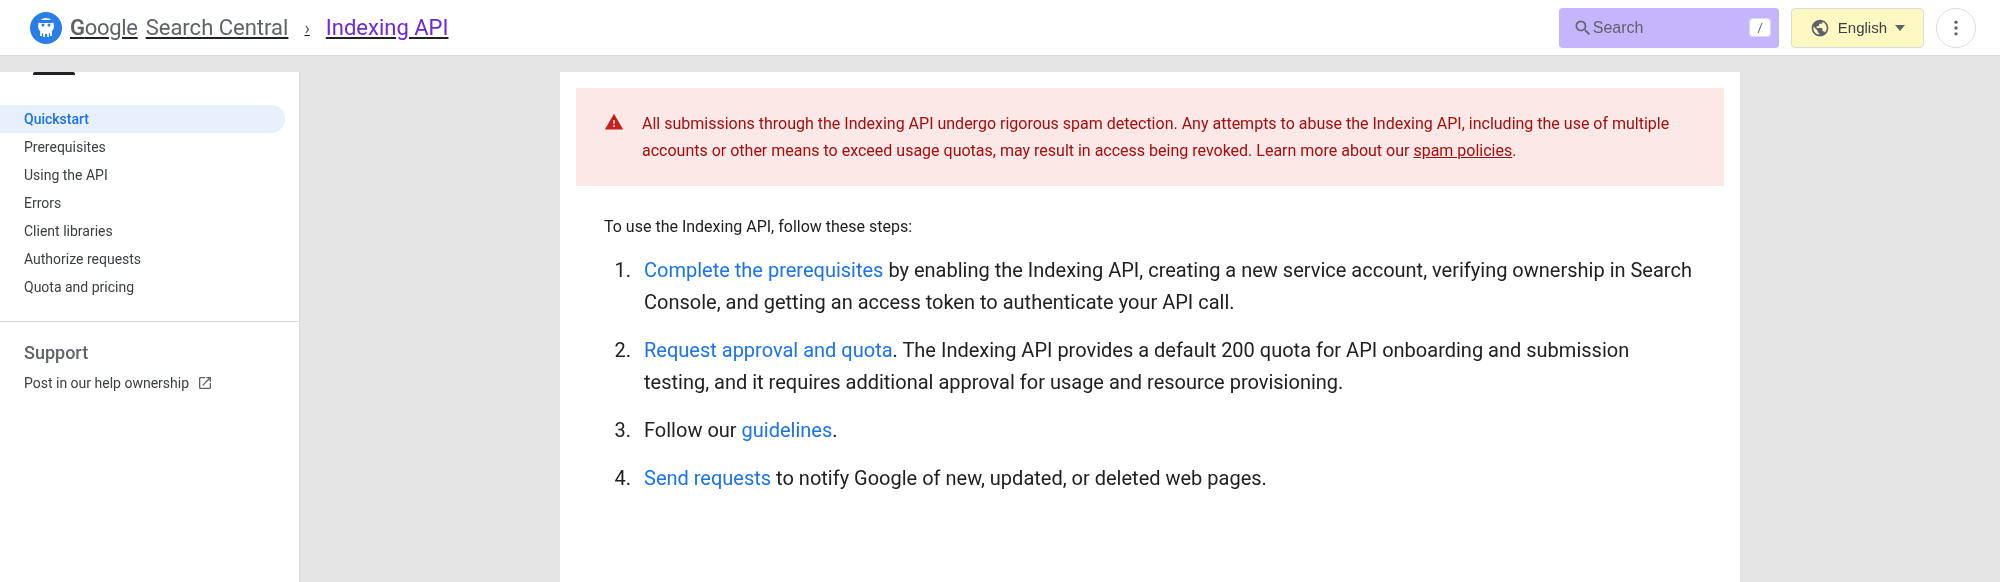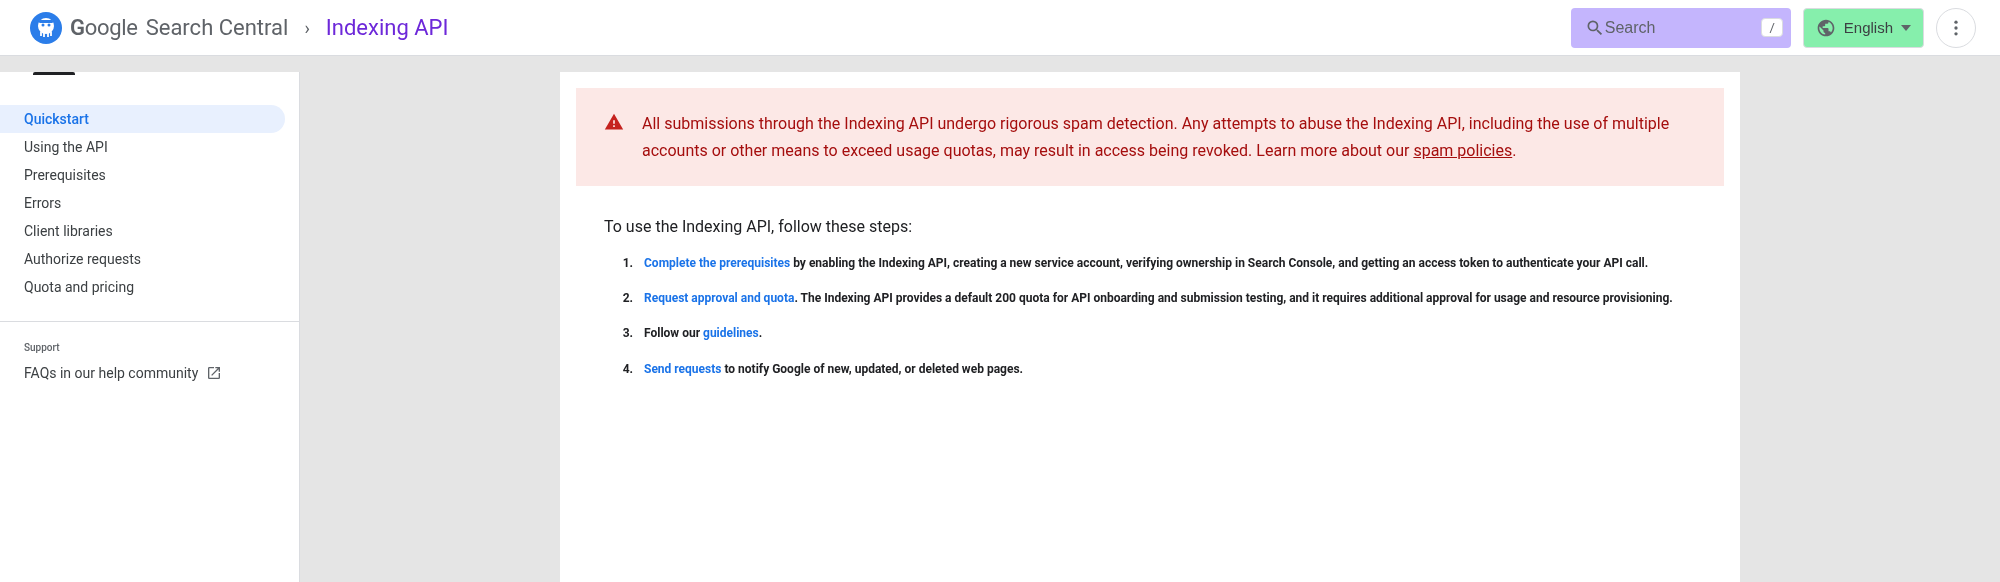--- a/index.html
+++ b/index.html
@@ -1,55 +1,55 @@
 <!DOCTYPE html>
 <html><head>
 <meta charset="utf-8">
 <style>
 * { box-sizing: border-box; margin: 0; padding: 0; }
 body { font-family: 'Google Sans', Roboto, Arial, sans-serif; color: #202124; background: #fff; }
 
 
 .header { height: 56px; border-bottom: 1px solid #dadce0; display: flex; align-items: center; padding: 0 24px 0 30px; justify-content: space-between; }
-.header-left { display: flex; align-items: center; gap: 8px; }
+.header-left { display: flex; align-items: center; gap: 8px; text-decoration: underline; }
 .logo-icon { width: 32px; height: 32px; border-radius: 50%; background: #2b7de9; display: flex; align-items: center; justify-content: center; }
 .logo-brand { font-size: 22px; font-weight: 400; color: #5f6368; letter-spacing: -0.3px; }
 .logo-g { font-weight: 600; color: #5f6368; }
 .section-title { font-size: 22px; color: #5f6368; font-weight: 400; }
 .chevron { color: #5f6368; font-size: 18px; margin: 0 8px; }
 .page-title-h { font-size: 22px; color: #6d28d9; font-weight: 400; }
 .header-right { display: flex; align-items: center; gap: 12px; }
 .search-box { display: flex; align-items: center; background: #c4b5fd; border-radius: 4px; height: 40px; padding: 0 8px 0 14px; width: 220px; }
 .search-box input { border: none; background: transparent; outline: none; font-size: 16px; color: #5f6368; flex: 1; width: 100px; }
 .search-box input::placeholder { color: #5f6368; }
 .search-key { background: #fff; border: 1px solid #dadce0; border-radius: 4px; padding: 1px 7px; font-size: 13px; color: #5f6368; }
-.lang-btn { display: flex; align-items: center; gap: 8px; border: 1px solid #dadce0; border-radius: 4px; height: 40px; padding: 0 12px; background: #86efac; cursor: pointer; font-size: 15px; color: #3c4043; }
+.lang-btn { display: flex; align-items: center; gap: 8px; border: 1px solid #dadce0; border-radius: 4px; height: 40px; padding: 0 18px; background: #fef9c3; cursor: pointer; font-size: 15px; color: #3c4043; }
 .more-btn { width: 40px; height: 40px; border-radius: 50%; border: 1px solid #dadce0; background: #fff; display: flex; align-items: center; justify-content: center; cursor: pointer; color: #5f6368; }
 
 
 .body-wrap { display: flex; background: #e5e5e5; align-items: center; }
 .sidebar { width: 300px; background: #fff; border-right: 1px solid #dadce0; padding-top: 24px; min-height: 526px; }
 .tab-indicator { width: 42px; height: 3px; background: #202124; margin-left: 33px; border-radius: 2px 2px 0 0; margin-top: -24px; margin-bottom: 30px; }
 .nav-list { list-style: none; }
 .nav-item { padding: 6px 24px; font-size: 14px; color: #3c4043; cursor: pointer; border-radius: 0 18px 18px 0; margin-right: 14px; }
 .nav-item.active { background: #e8f0fe; color: #1a73e8; font-weight: 500; }
-.nav-section-title { padding: 8px 24px 6px; font-size: 10px; color: #5f6368; font-weight: 500; margin-top: 20px; border-top: 1px solid #dadce0; padding-top: 20px; }
+.nav-section-title { padding: 8px 24px 6px; font-size: 18px; color: #5f6368; font-weight: 500; margin-top: 20px; border-top: 1px solid #dadce0; padding-top: 20px; }
 .nav-item-ext { display: flex; align-items: center; gap: 8px; }
 .ext-icon { color: #5f6368; }
 
 .content-wrap { flex: 1; padding: 0 20px 0 20px; }
 .content-card { background: #fff; max-width: 1180px; margin: 16px auto; min-height: 526px; padding: 16px; }
 .alert { background: #fce8e6; display: flex; padding: 22px 28px; gap: 18px; }
 .alert-icon { color: #c5221f; flex-shrink: 0; margin-top: 2px; }
 .alert-text { color: #a50e0e; font-size: 16px; line-height: 1.7; }
 .alert-text a { color: #a50e0e; text-decoration: underline; }
 
 .body-text { padding: 28px 28px 10px 28px; font-size: 16px; color: #202124; line-height: 1.6; }
 .steps { padding: 4px 28px 28px 60px; }
-.steps li { font-size: 12px; color: #202124; line-height: 1.6; margin-bottom: 16px; padding-left: 8px; font-weight: bold; }
+.steps li { font-size: 20px; color: #202124; line-height: 1.6; margin-bottom: 16px; padding-left: 8px; }
 .link { color: #1a73e8; text-decoration: none; }
 
 svg { display: block; }
 </style>
 </head>
 <body>
 
 <div class="header">
   <div class="header-left">
     <div class="logo-icon">
@@ -99,31 +99,31 @@
       </span>
     </button>
   </div>
 </div>
 
 <div class="body-wrap">
   <nav class="sidebar">
     <div class="tab-indicator"></div>
     <ul class="nav-list" id="nav-list">
         <li class="nav-item active">Quickstart</li>
+        <li class="nav-item">Prerequisites</li>
         <li class="nav-item">Using the API</li>
-        <li class="nav-item">Prerequisites</li>
         <li class="nav-item">Errors</li>
         <li class="nav-item">Client libraries</li>
         <li class="nav-item">Authorize requests</li>
         <li class="nav-item">Quota and pricing</li>
       </ul>
     <div class="nav-section-title">Support</div>
     <ul class="nav-list" id="support-list">
         <li class="nav-item nav-item-ext">
-          <span>FAQs in our help community</span>
+          <span>Post in our help ownership</span>
           <span class="ext-icon">
             <svg width="16" height="16" viewBox="0 0 24 24" fill="#5f6368">
               <path d="M19 19H5V5h7V3H5a2 2 0 00-2 2v14a2 2 0 002 2h14a2 2 0 002-2v-7h-2v7zM14 3v2h3.59l-9.83 9.83 1.41 1.41L19 6.41V10h2V3h-7z"></path>
             </svg>
           </span>
         </li>
       </ul>
   </nav>
 
   <div class="content-wrap">

